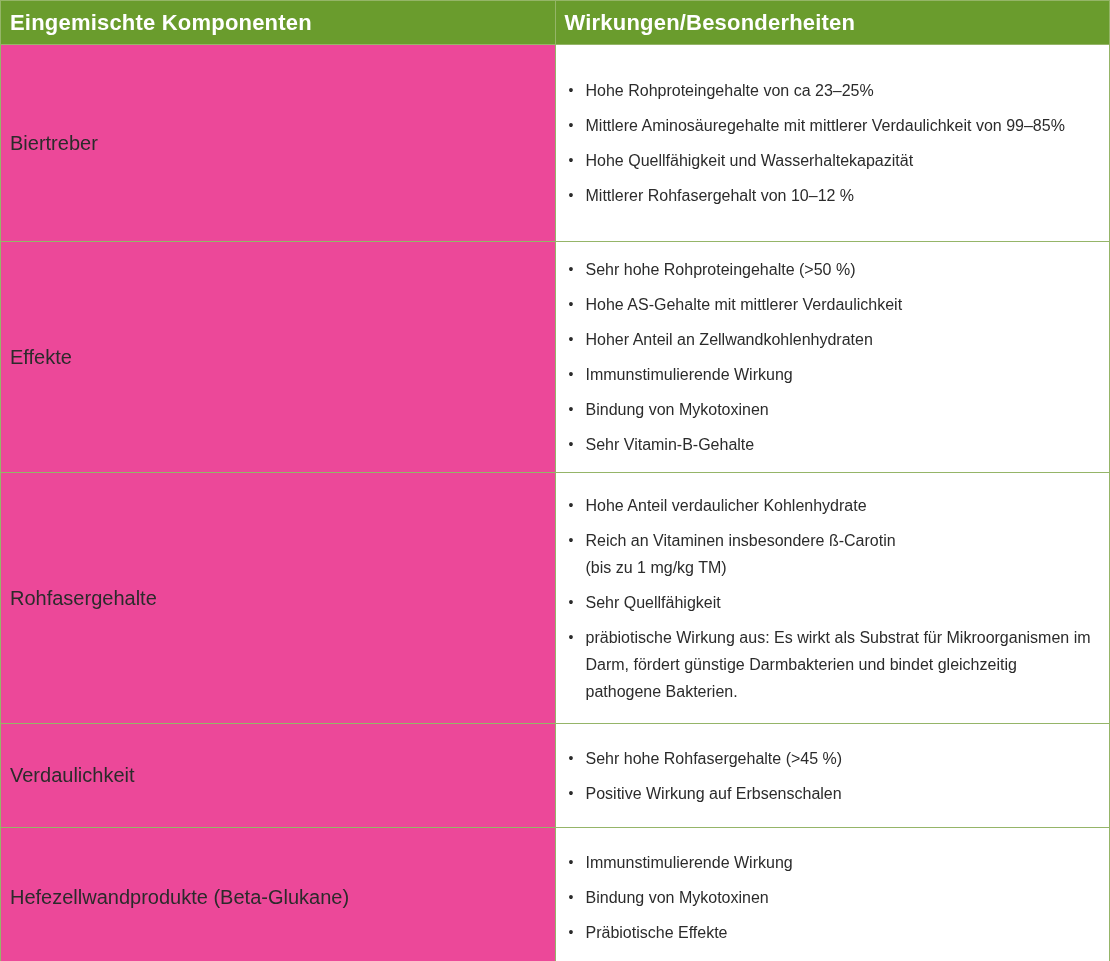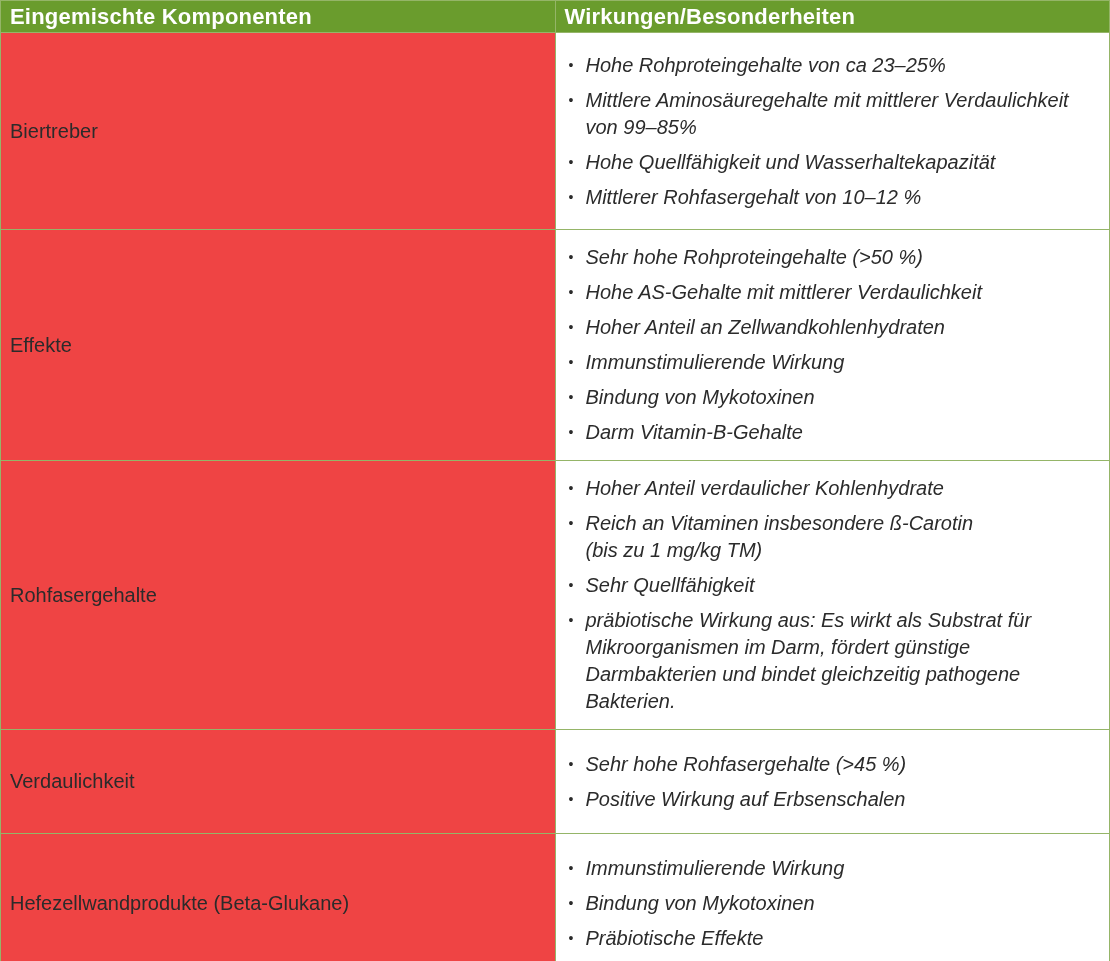--- a/index.html
+++ b/index.html
@@ -26,34 +26,34 @@
   table.components-table th,
   table.components-table td{
     border:1.5px solid var(--border);
   }
   thead th{
     background:var(--header-bg);
     color:var(--header-text);
     font-size:22px;
     font-weight:bold;
     text-align:left;
-    height:32px;
+    height:44px;
     padding:0 0 0 9px;
     letter-spacing:0.2px;
     border:1.5px solid var(--border);
   }
   thead th.effects-header{
     border-left:1.5px solid #e9efdd;
   }
   td.component-cell{
     width:430px;
     vertical-align:middle;
     font-size:20px;
     padding:0 6px 0 9px;
-    background:#ef4444;
+    background:#ec4899;
   }
   td.effects-cell{
     vertical-align:middle;
     padding:6px 14px 6px 13px;
     background:#fff;
   }
   ul.effects-list{
     list-style:none;
     margin:0;
     padding:0;
@@ -64,25 +64,24 @@
     margin:8px 0;
   }
   .bullet{
     flex:none;
     width:17px;
     font-size:14px;
     line-height:27px;
     color:var(--body-text);
   }
   .effect-text{
-    font-size:20px;
+    font-size:16px;
     line-height:27px;
     max-width:580px;
     white-space:pre-line;
-    font-style:italic;
   }
   
   tbody tr:nth-child(1) td{height:197px;}
   tbody tr:nth-child(2) td{height:218px;}
   tbody tr:nth-child(3) td{height:251px;}
   tbody tr:nth-child(4) td{height:104px;}
   tbody tr:nth-child(5) td{height:140px;}
 </style>
 </head>
 <body>
@@ -137,32 +136,32 @@
             <li class="effect-item">
               <span class="bullet">•</span>
               <span class="effect-text">Immunstimulierende Wirkung</span>
             </li>
             <li class="effect-item">
               <span class="bullet">•</span>
               <span class="effect-text">Bindung von Mykotoxinen</span>
             </li>
             <li class="effect-item">
               <span class="bullet">•</span>
-              <span class="effect-text">Darm Vitamin-B-Gehalte</span>
+              <span class="effect-text">Sehr Vitamin-B-Gehalte</span>
             </li>
           </ul>
         </td>
       </tr>
       <tr>
         <td class="component-cell">Rohfasergehalte</td>
         <td class="effects-cell">
           <ul class="effects-list">
             <li class="effect-item">
               <span class="bullet">•</span>
-              <span class="effect-text">Hoher Anteil verdaulicher Kohlenhydrate</span>
+              <span class="effect-text">Hohe Anteil verdaulicher Kohlenhydrate</span>
             </li>
             <li class="effect-item">
               <span class="bullet">•</span>
               <span class="effect-text">Reich an Vitaminen insbesondere ß-Carotin
 (bis zu 1 mg/kg TM)</span>
             </li>
             <li class="effect-item">
               <span class="bullet">•</span>
               <span class="effect-text">Sehr Quellfähigkeit</span>
             </li>

